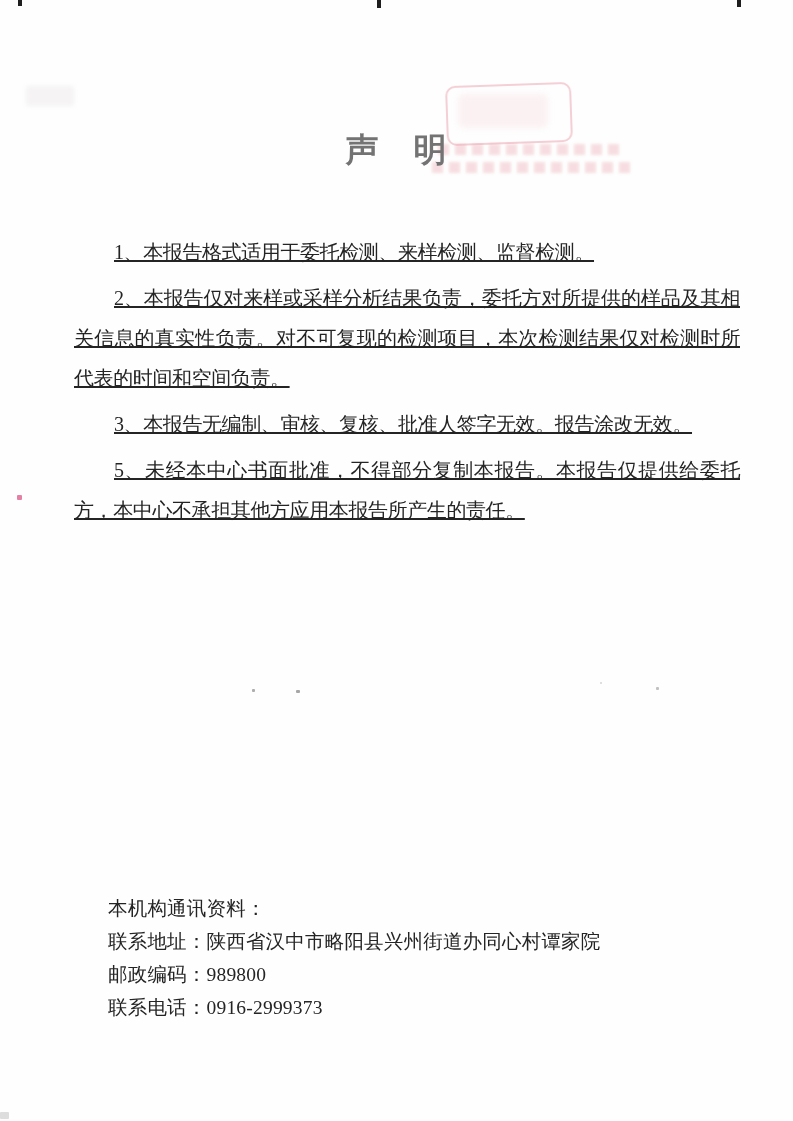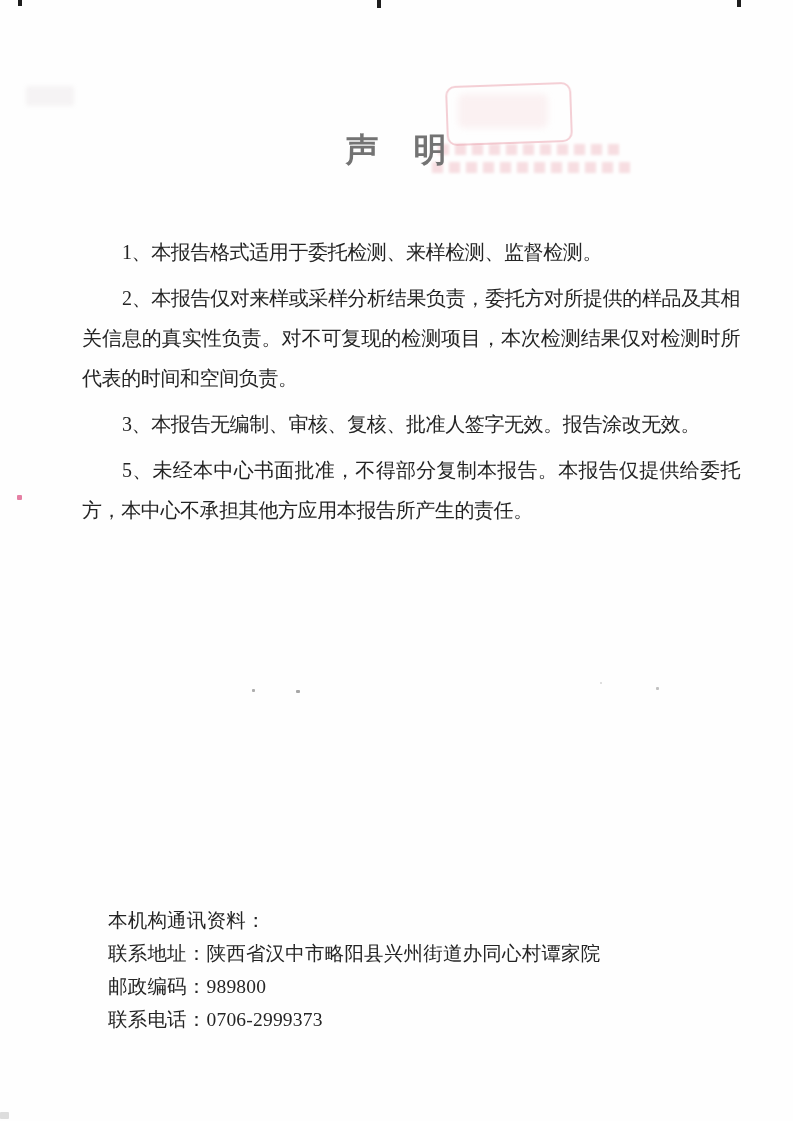--- a/index.html
+++ b/index.html
@@ -104,33 +104,33 @@
     left: 72px;
     top: 232px;
     width: 668px;
     font-size: 20px;
     line-height: 40px;
     letter-spacing: -0.4px;
     text-align: justify;
     color: #242424;
   }
   .stmt {
-    margin: 0 0 6px 10px;
+    margin: 0 0 6px 2px;
     text-indent: 2em;
+    text-decoration: underline;
   }
 
   
   .contact {
     position: absolute;
     left: 108px;
     top: 892px;
     font-size: 19.5px;
     color: #242424;
     letter-spacing: 0.2px;
-    margin-top: 12px;
   }
   .contact-line {
     line-height: 33px;
     white-space: nowrap;
   }
 </style>
 </head>
 <body>
 
 <div class="page">
@@ -153,21 +153,21 @@
     <p class="stmt">1、本报告格式适用于委托检测、来样检测、监督检测。</p>
     <p class="stmt">2、本报告仅对来样或采样分析结果负责，委托方对所提供的样品及其相关信息的真实性负责。对不可复现的检测项目，本次检测结果仅对检测时所代表的时间和空间负责。</p>
     <p class="stmt">3、本报告无编制、审核、复核、批准人签字无效。报告涂改无效。</p>
     <p class="stmt">5、未经本中心书面批准，不得部分复制本报告。本报告仅提供给委托方，本中心不承担其他方应用本报告所产生的责任。</p>
   </div>
 
   <div class="contact">
     <div class="contact-line">本机构通讯资料：</div>
     <div class="contact-line"><span>联系地址：</span><span>陕西省汉中市略阳县兴州街道办同心村谭家院</span></div>
     <div class="contact-line"><span>邮政编码：</span><span>989800</span></div>
-    <div class="contact-line"><span>联系电话：</span><span>0706-2999373</span></div>
+    <div class="contact-line"><span>联系电话：</span><span>0916-2999373</span></div>
   </div>
 
   <div class="speck pink"></div>
   <div class="speck d1"></div>
   <div class="speck d2"></div>
   <div class="speck d3"></div>
   <div class="speck d4"></div>
   <div class="speck corner"></div>
 
 </div>

